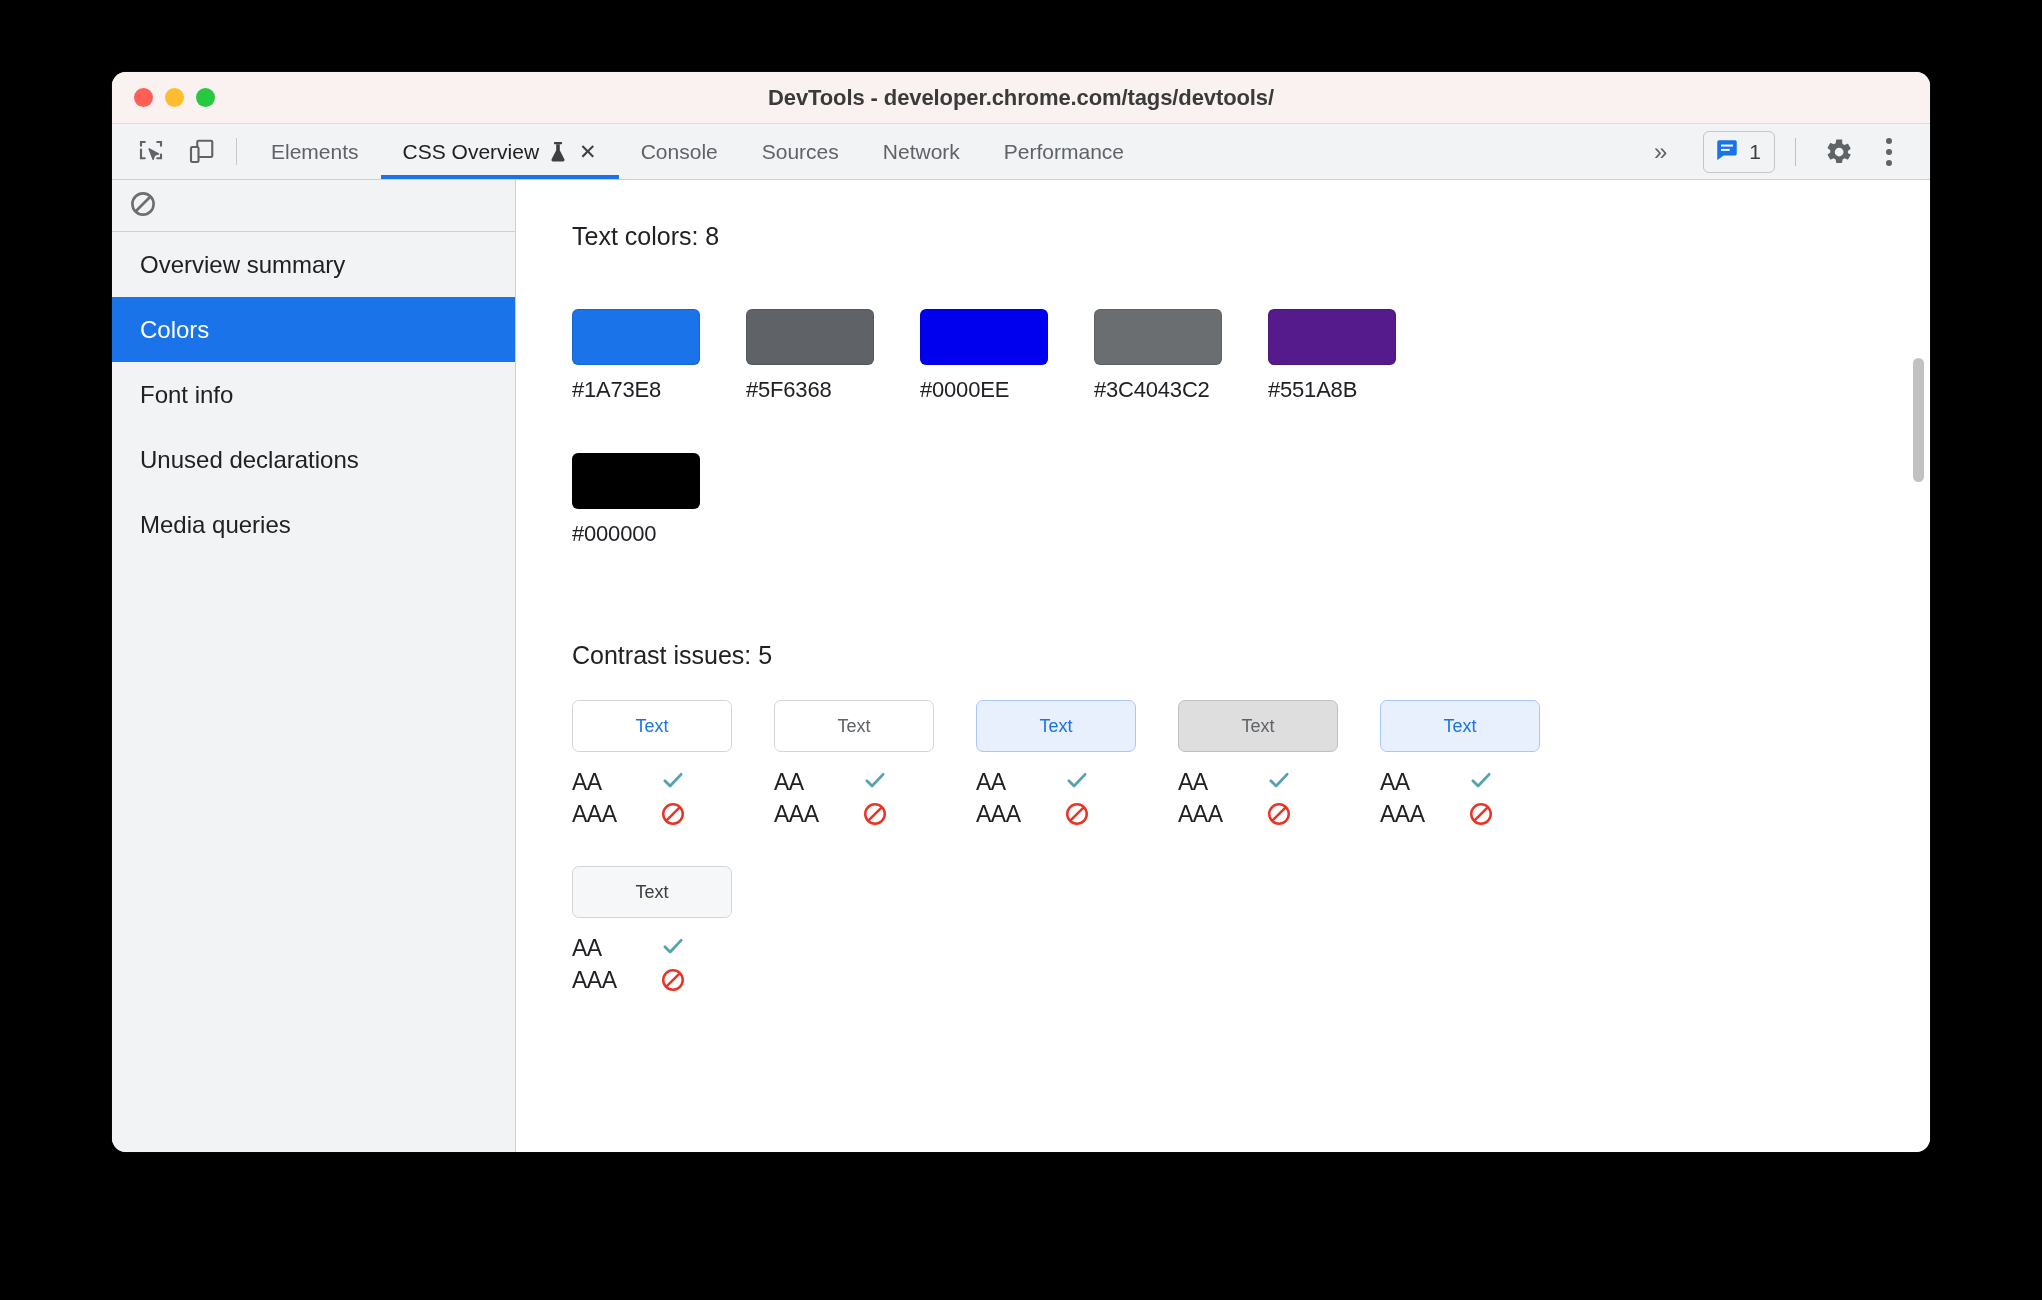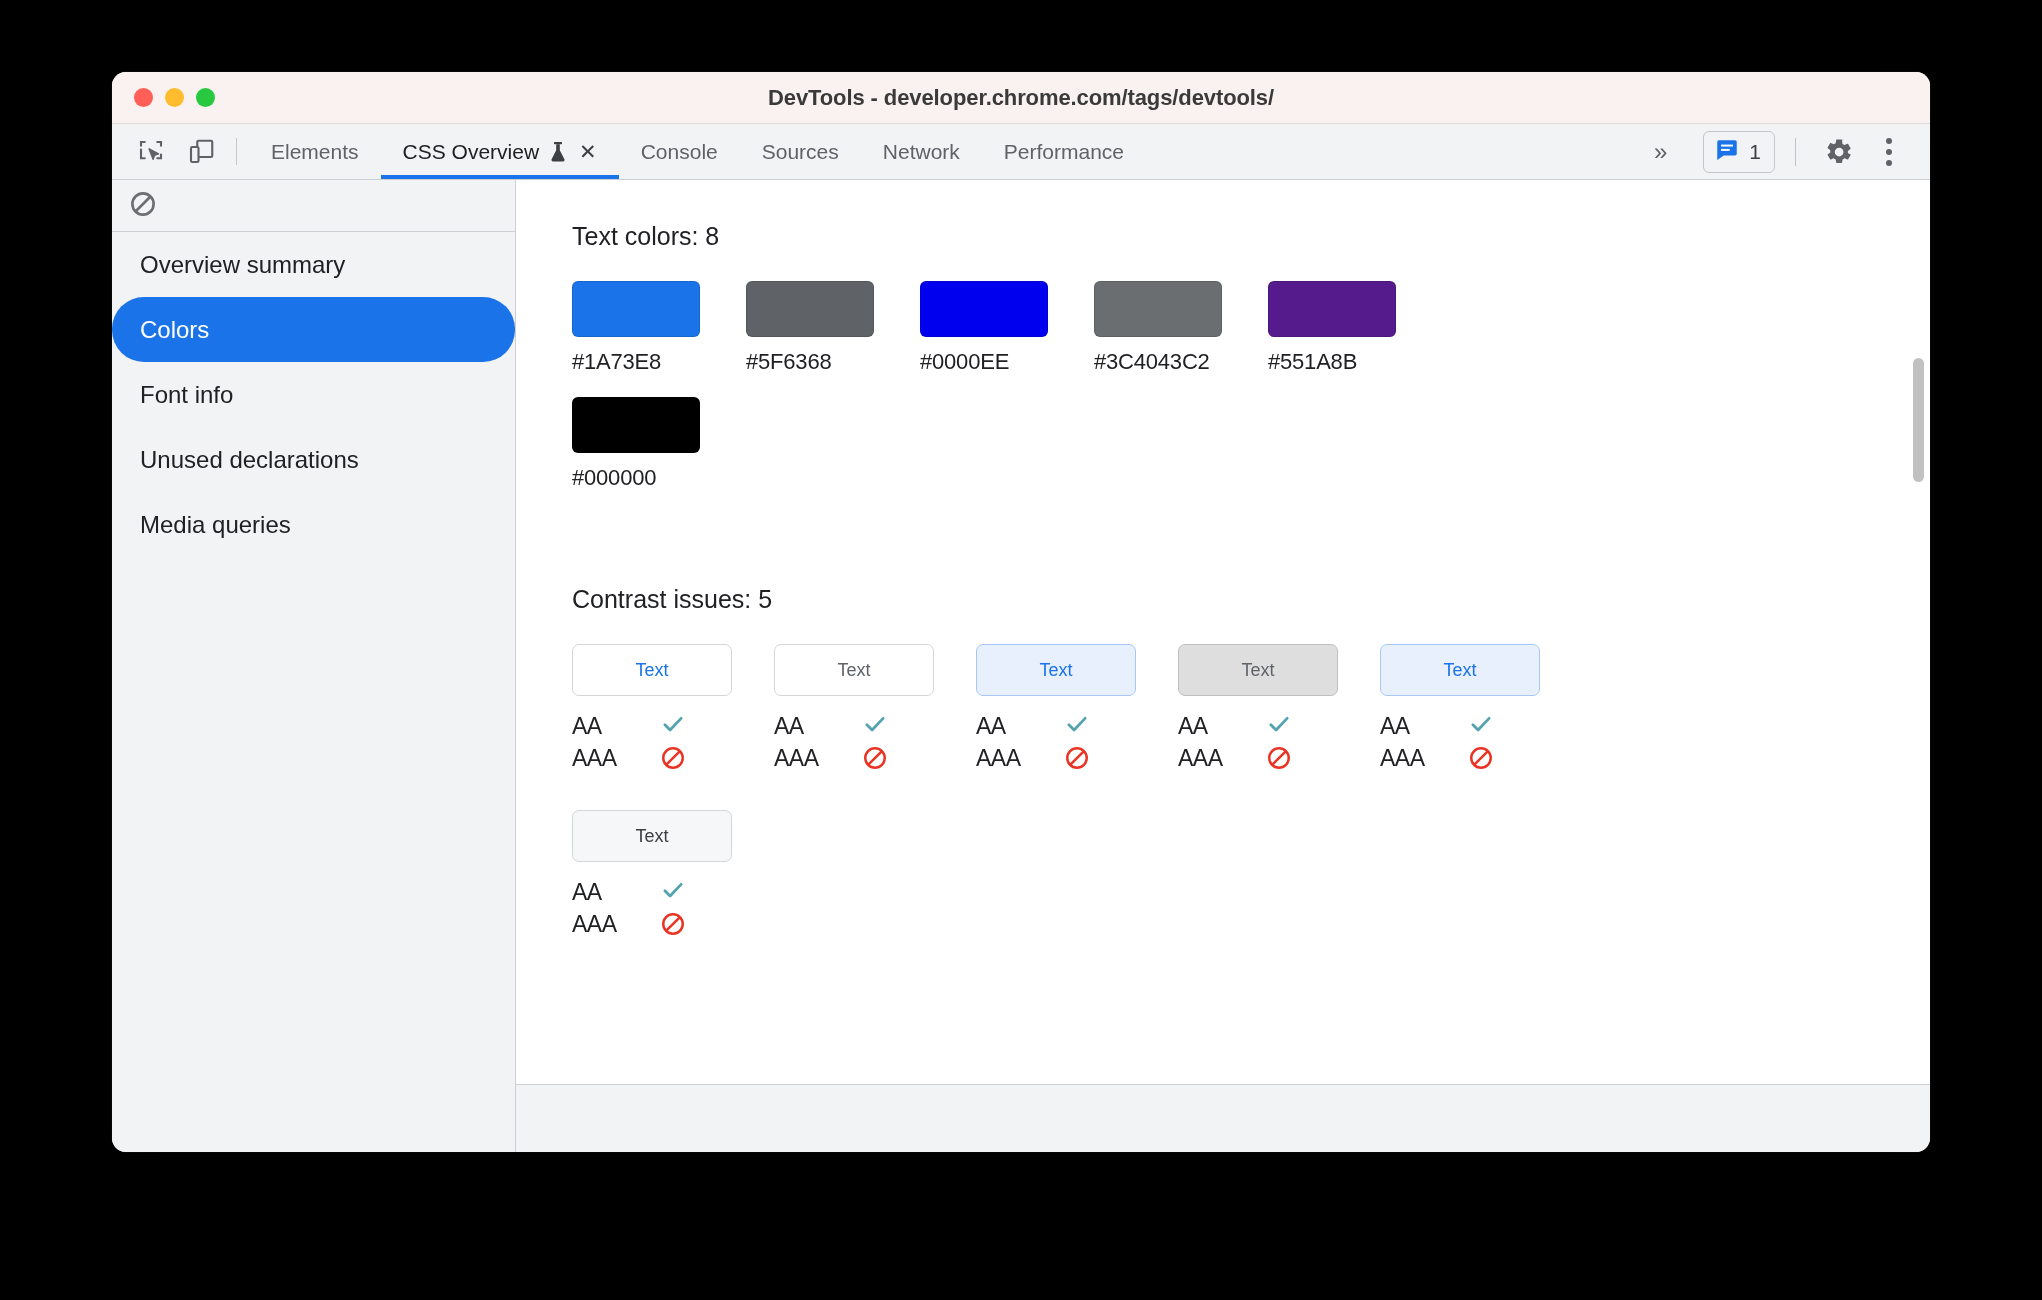--- a/index.html
+++ b/index.html
@@ -144,24 +144,24 @@
     padding-left: 16px;
   }
   .sb-item {
     height: 65px;
     display: flex;
     align-items: center;
     padding-left: 28px;
     font-size: 24px;
     color: #202124;
   }
-  .sb-item.active { background: #1a73e8; color: #ffffff; border-radius: 32px; }
-
-  
-  #content-wrap { flex: 1; display: flex; flex-direction: column; min-width: 0; }
+  .sb-item.active { background: #1a73e8; color: #ffffff; }
+
+  
+  #content-wrap { flex: 1; display: flex; flex-direction: row; min-width: 0; }
   #content {
     flex: 1;
     background: #ffffff;
     position: relative;
     overflow: hidden;
     padding: 42px 0 0 56px;
   }
   #drawer {
     height: 68px; min-height: 68px;
     background: #f1f3f4;
@@ -175,21 +175,21 @@
   }
   .section-title.second { margin-top: 72px; }
 
   
   .swatch-grid {
     display: flex;
     flex-wrap: wrap;
     gap: 0;
     width: 870px;
   }
-  .swatch-cell { width: 174px; margin-bottom: 22px; }
+  .swatch-cell { width: 174px; margin-bottom: 22px; margin-top: 28px; }
   .swatch {
     width: 128px; height: 56px;
     border-radius: 6px;
     border: 1px solid rgba(0,0,0,0.12);
   }
   .swatch-label {
     margin-top: 12px;
     font-size: 22px;
     color: #202124;
     letter-spacing: -0.2px;

